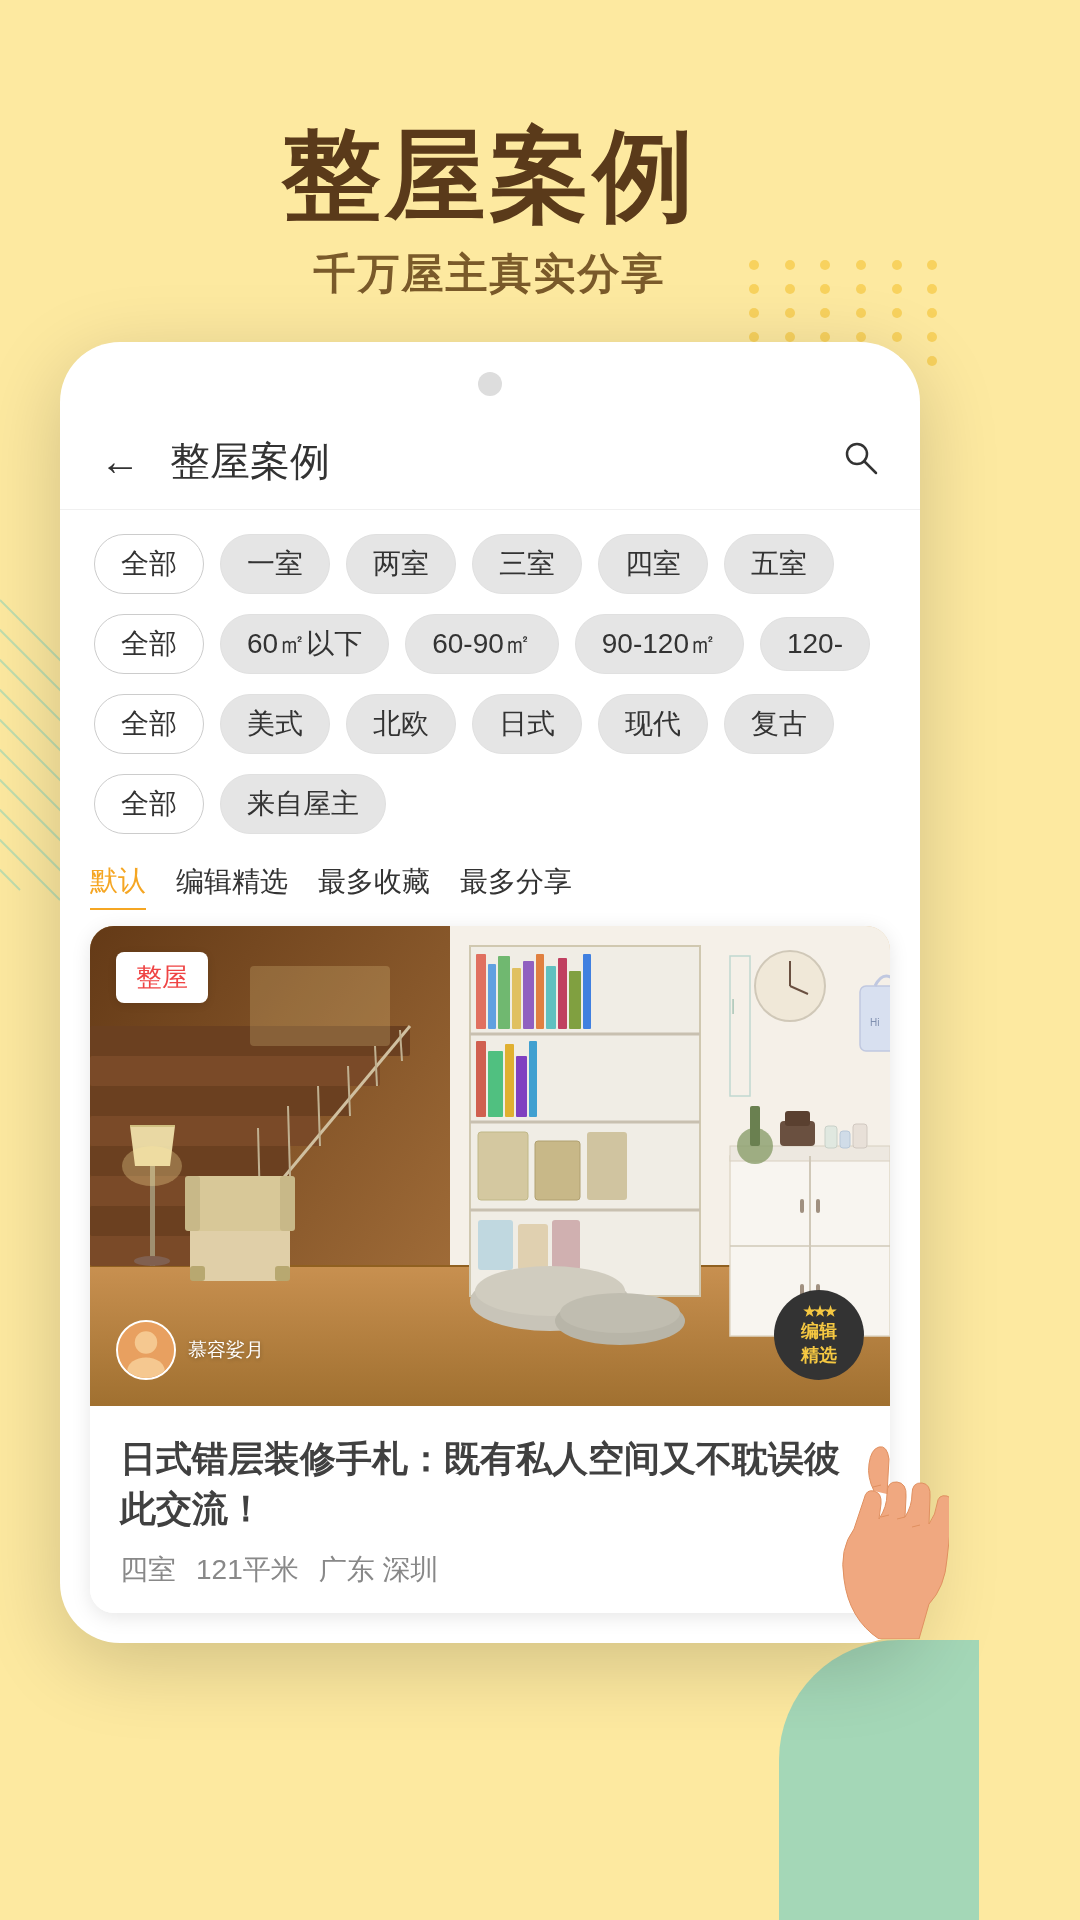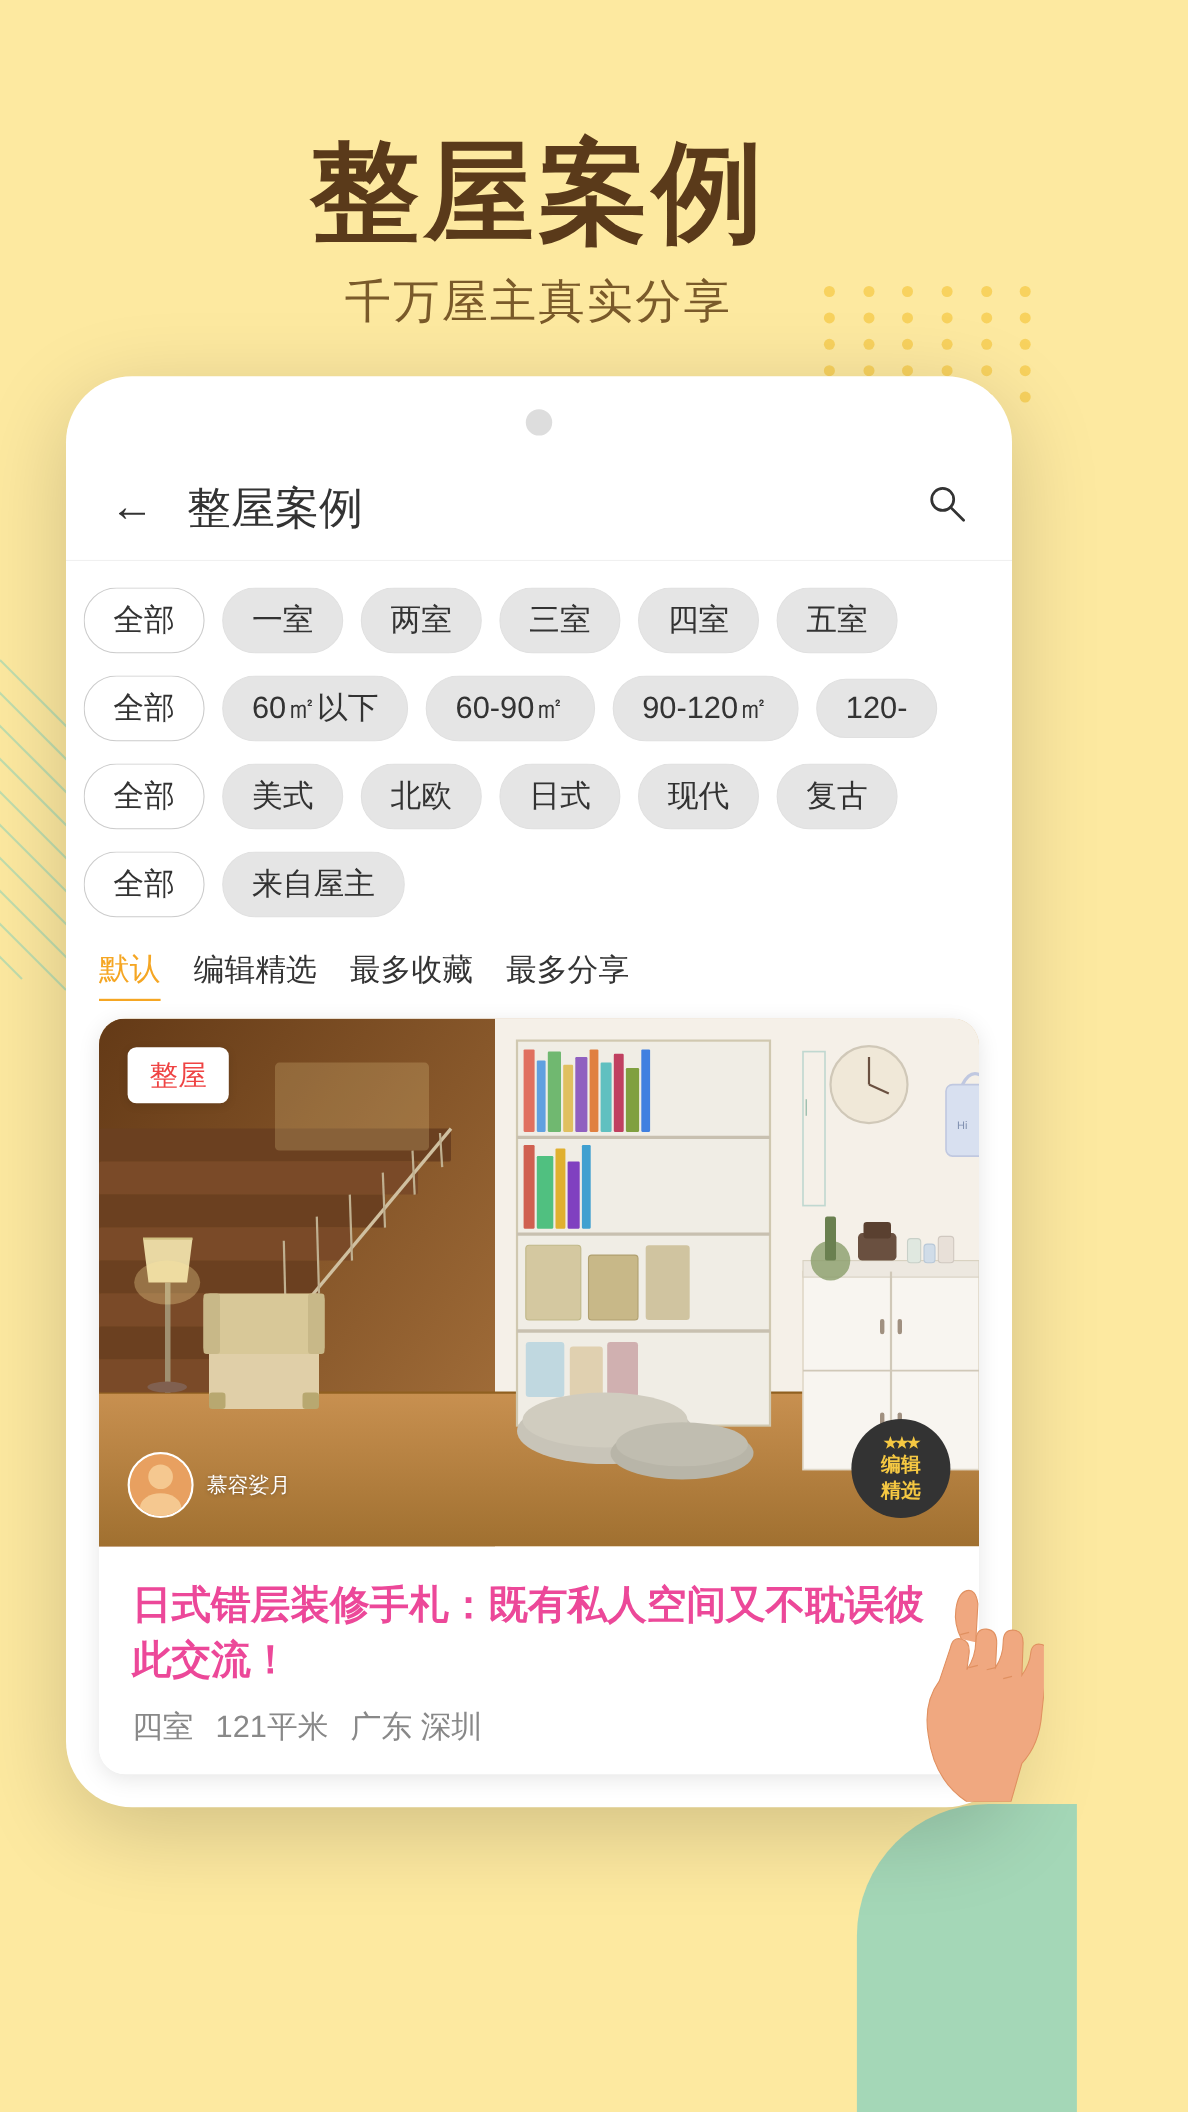--- a/index.html
+++ b/index.html
@@ -57,21 +57,21 @@
       font-size: 100px;
       font-weight: 800;
       color: #5a3a1a;
       line-height: 1.1;
       letter-spacing: 4px;
     }
     .sub-title {
       font-size: 42px;
       color: #7a5a2a;
       margin-top: 16px;
-      font-weight: 400;
+      font-weight: 700;
       letter-spacing: 2px;
     }
 
     
     .phone-container {
       position: relative;
       z-index: 5;
       margin: 0 auto;
       width: 860px;
       background: #fff;
@@ -114,21 +114,21 @@
       flex: 1;
       margin-left: 10px;
     }
     .nav-search-icon {
       font-size: 40px;
       color: #333;
     }
 
     
     .filter-section {
-      padding: 24px 30px 0 16px;
+      padding: 24px 30px 0 34px;
       text-align: center;
     }
     .filter-row {
       display: flex;
       align-items: center;
       margin-bottom: 20px;
       gap: 16px;
       flex-wrap: nowrap;
       overflow: hidden;
     }
@@ -249,21 +249,21 @@
       text-shadow: 0 1px 4px rgba(0,0,0,0.3);
     }
 
     
     .card-content {
       background: #fff;
       padding: 28px 30px 24px 30px;
     }
     .card-title {
       font-size: 36px;
-      color: #ec4899;
+      color: #404040;
       font-weight: 700;
       line-height: 1.4;
       margin-bottom: 16px;
     }
     .card-meta {
       font-size: 28px;
       color: #888;
       display: flex;
       gap: 20px;
     }

